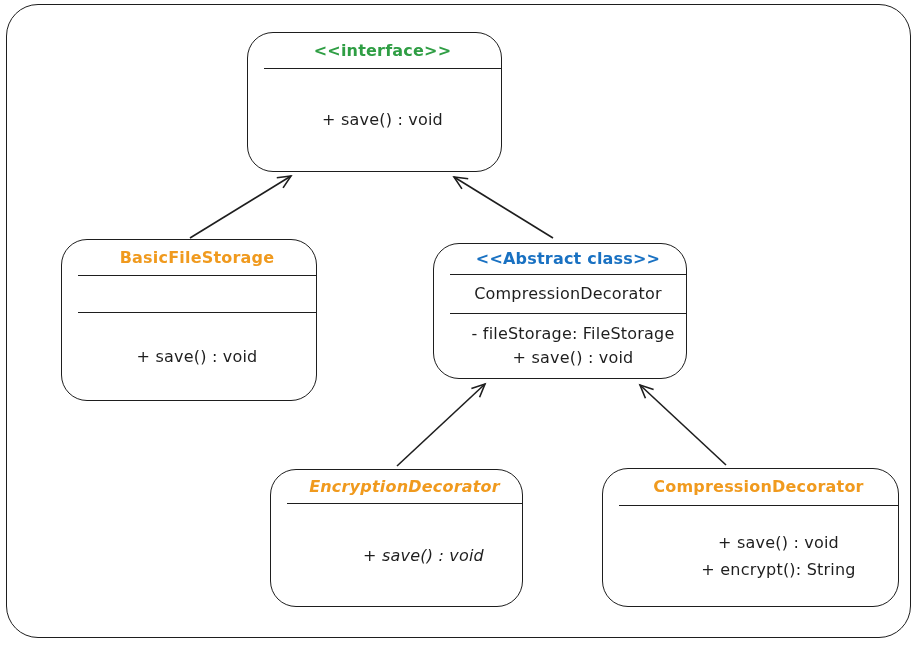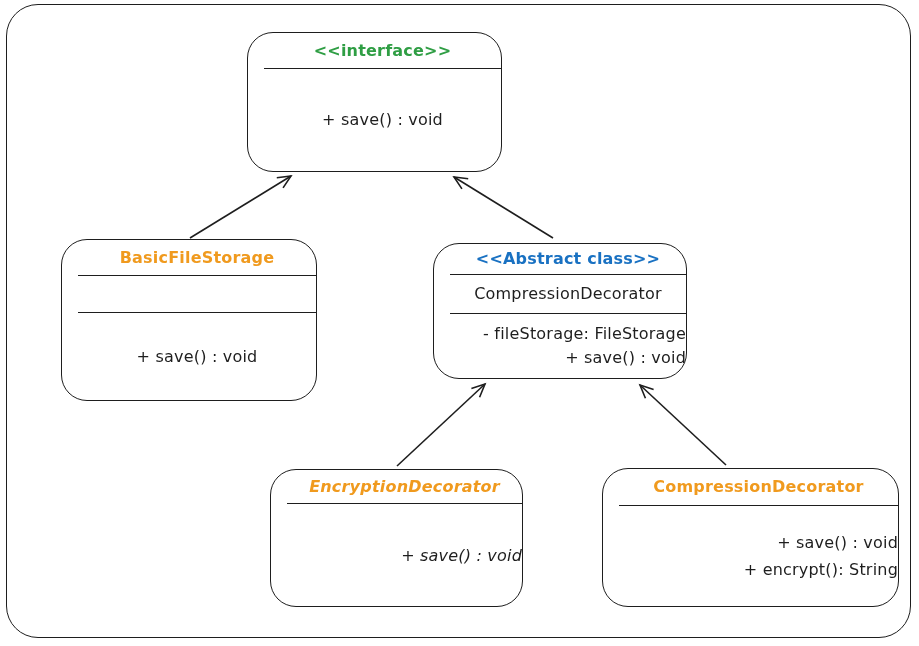--- a/index.html
+++ b/index.html
@@ -39,21 +39,21 @@
     flex-direction:column;
     justify-content:center;
     align-items:center;
     box-sizing:border-box;
     font-size:16px;
     line-height:24px;
     letter-spacing:0.2px;
   }
   .sec + .sec{border-top:1.6px solid var(--stroke);}
   .sec.grow{flex:1;}
-  .sec.left{align-items:flex-end;}
+  .sec.left{align-items:center;}
   .title-text{font-weight:700;}
   .c-green{color:var(--green);}
   .c-blue{color:var(--blue);}
   .c-orange{color:var(--orange);}
   .methods div{white-space:nowrap;}
   .arrows{position:absolute;left:0;top:0;}
   .arrows line{stroke:var(--stroke);stroke-width:1.6;}
   .arrowhead{stroke:var(--stroke);stroke-width:1.6;fill:none;}
 </style>
 </head>

